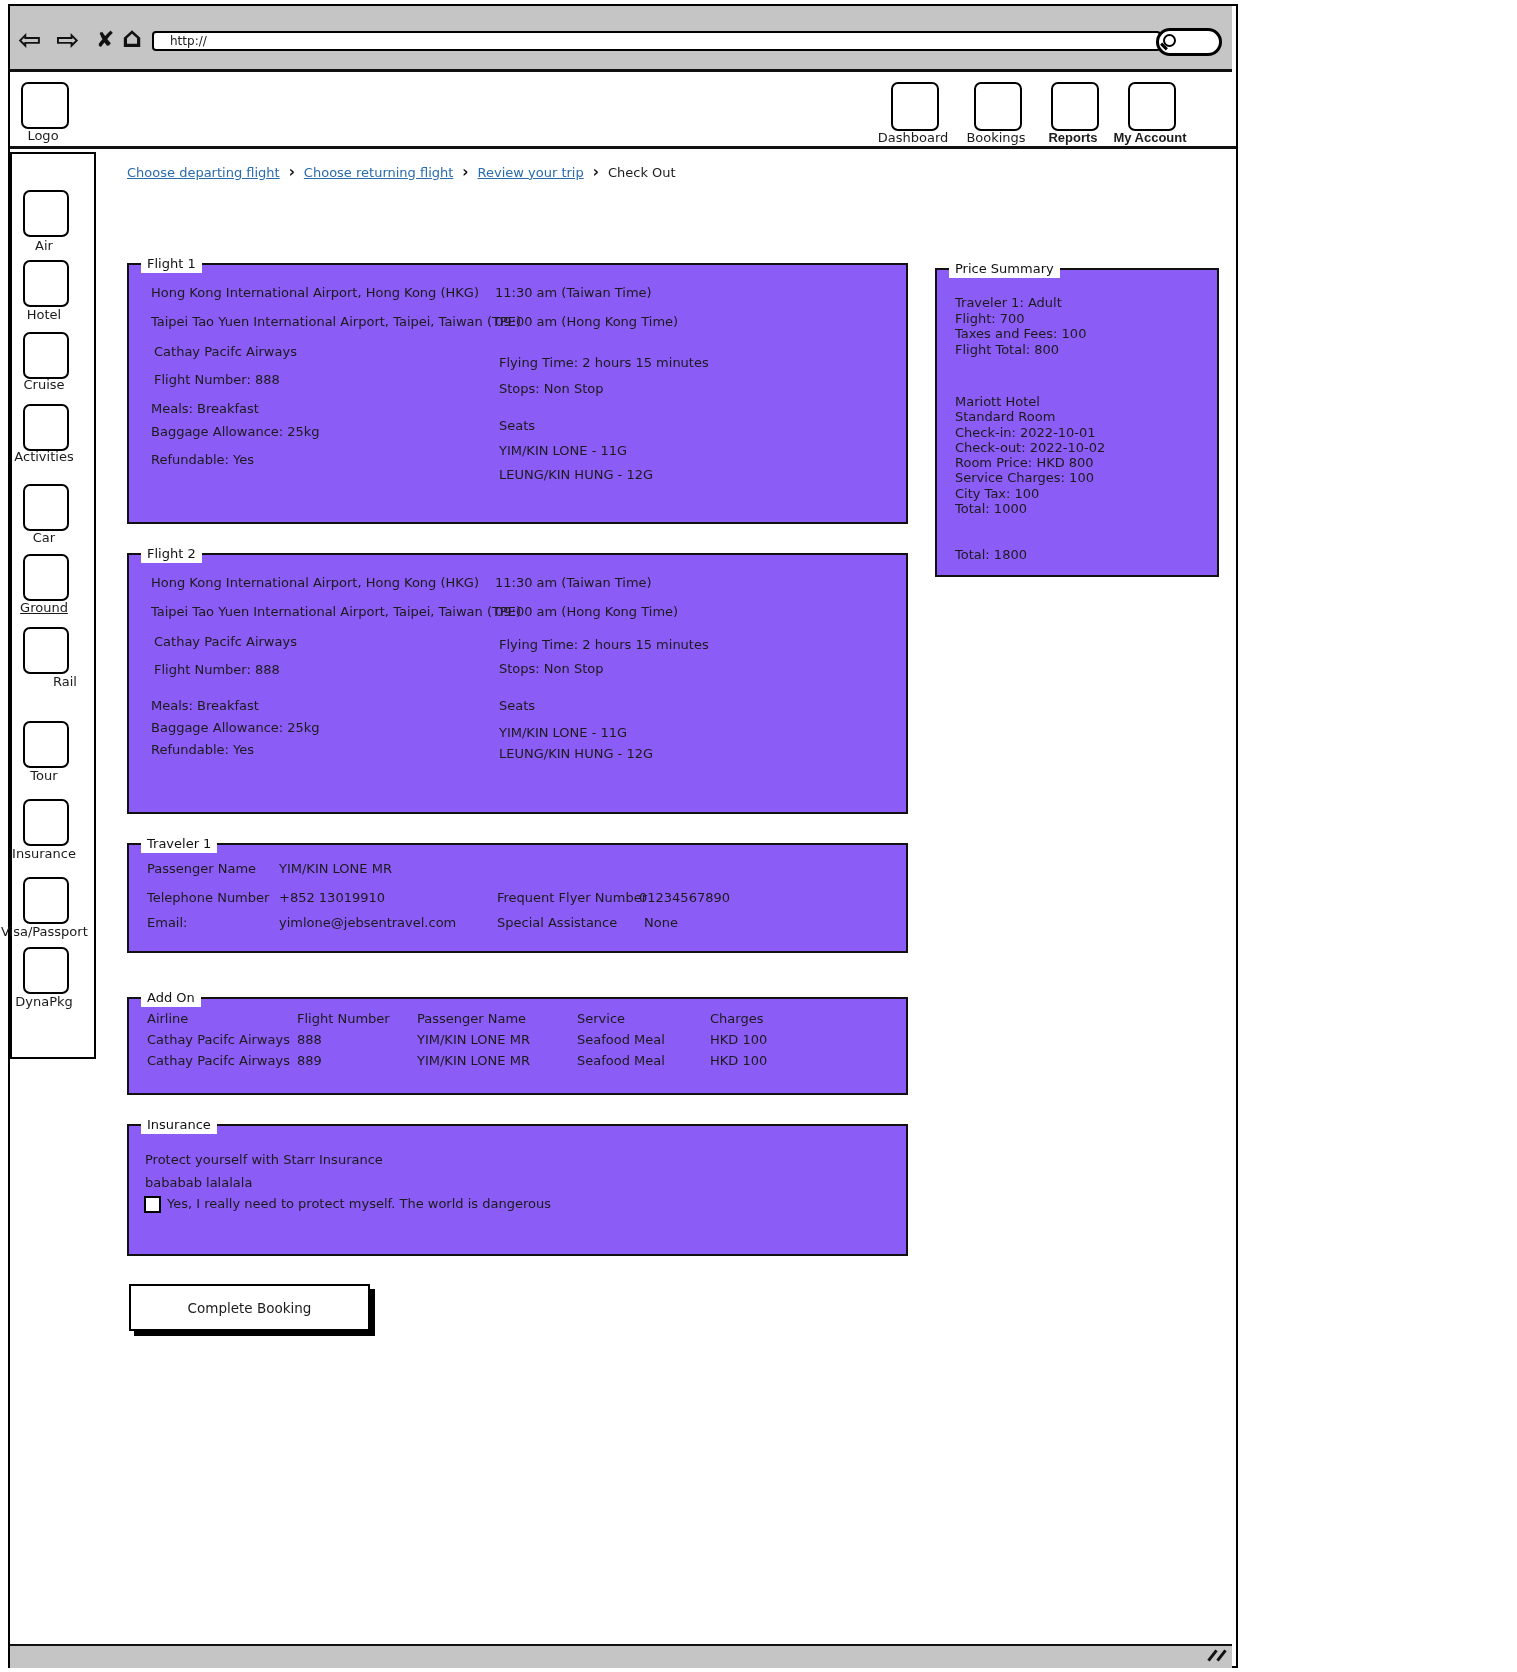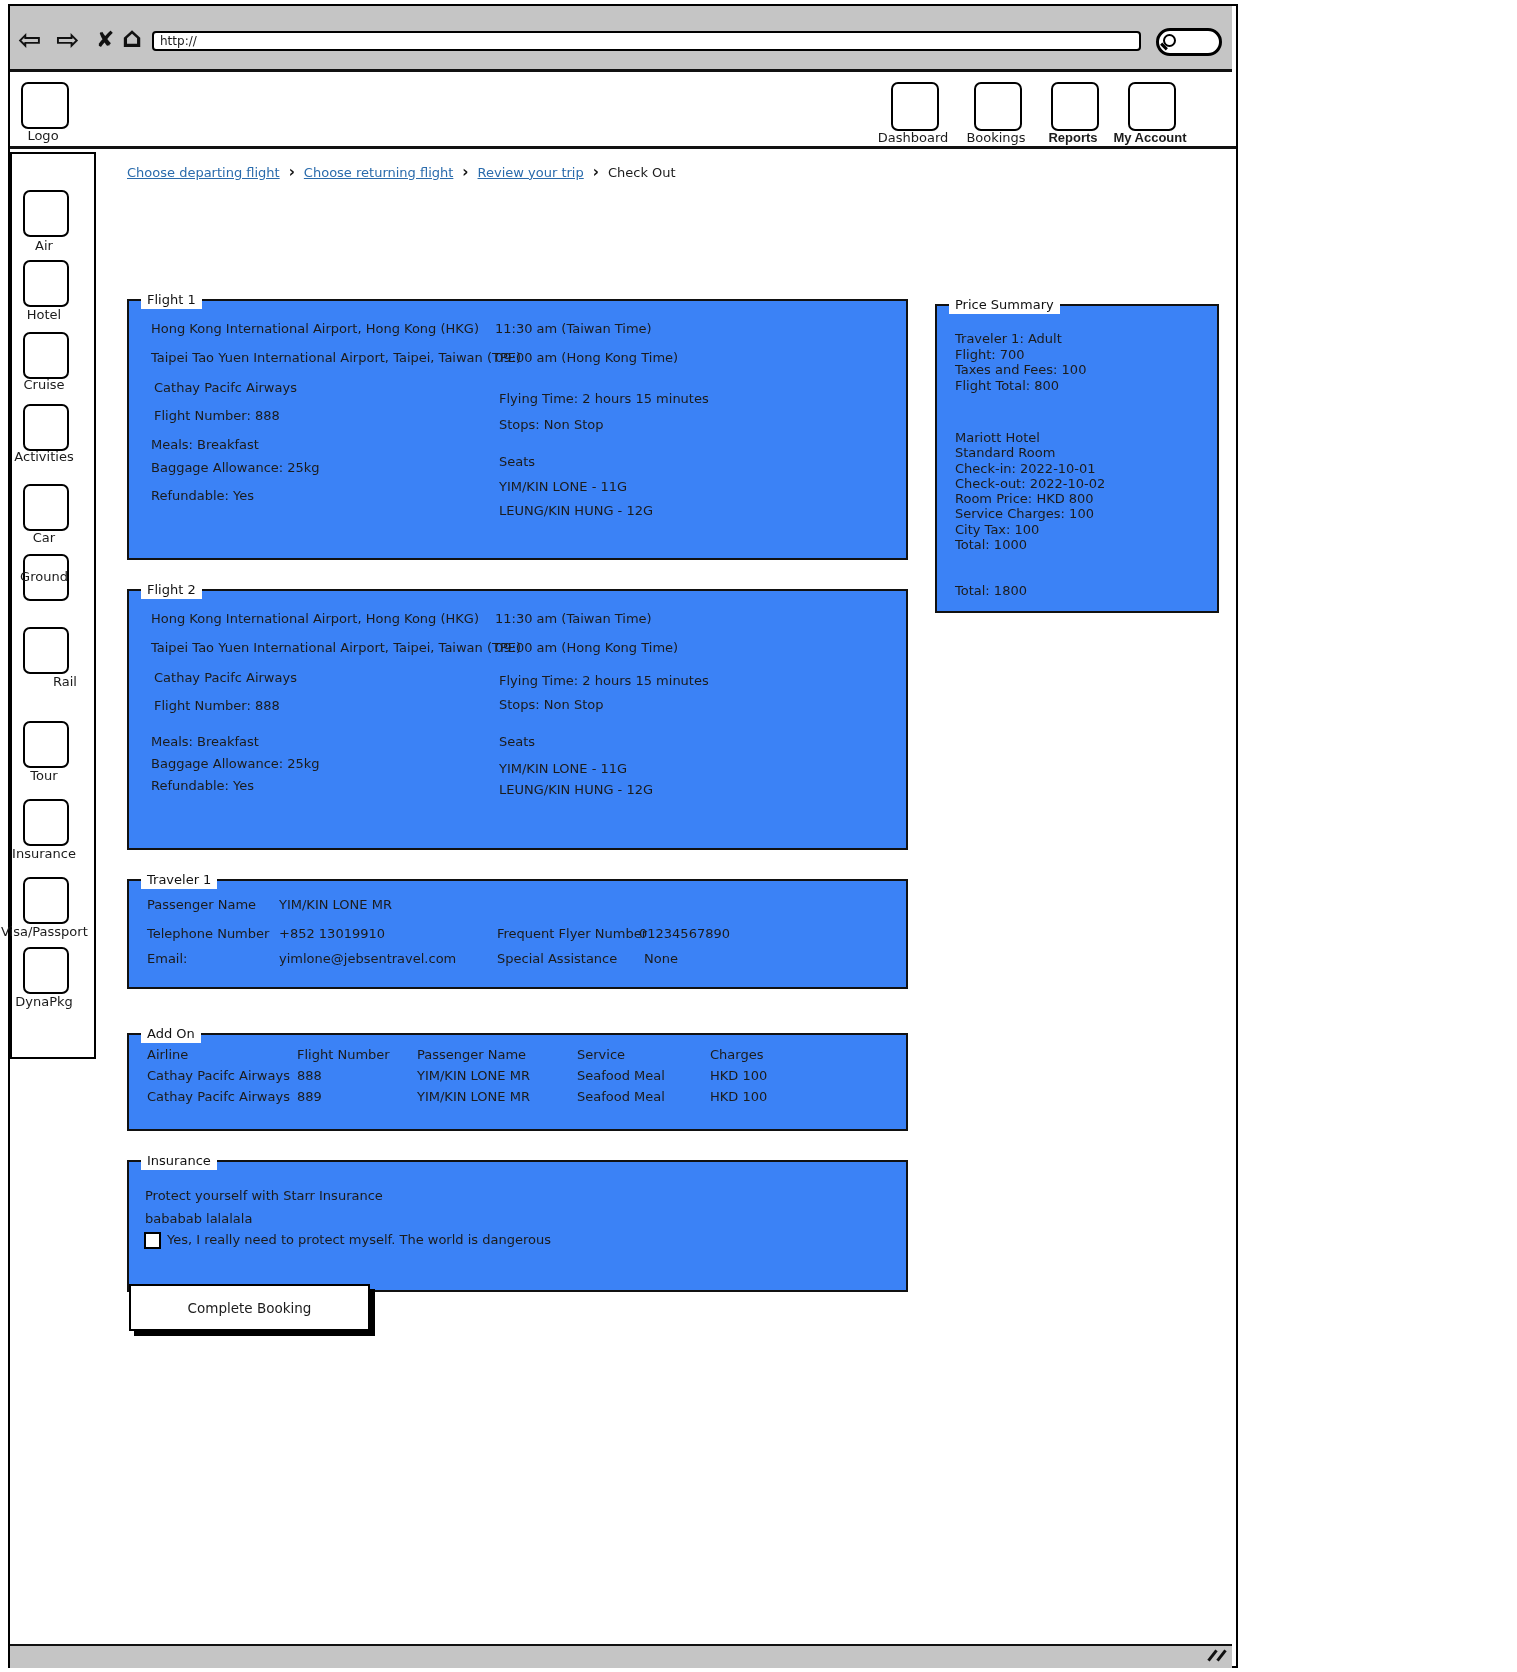--- a/index.html
+++ b/index.html
@@ -7,35 +7,35 @@
   #screen{position:relative;width:1517px;height:1672px;background:#fff;
           font-family:"DejaVu Sans",sans-serif;color:#1b1b1b;overflow:hidden;}
   .abs{position:absolute;}
   .t{position:absolute;white-space:nowrap;font-size:13px;color:#1b1b1b;line-height:16px;}
   .center{text-align:center;}
   .window-rect{left:8px;top:4px;width:1226px;height:1660px;border:2px solid #000;background:#fff;}
   .chrome-rect{left:10px;top:6px;width:1222px;height:63px;background:#c5c5c5;border-bottom:3px solid #111;}
   .chrome-title{left:10px;top:8px;width:1222px;text-align:center;font-size:14px;}
   .tool-ic{position:absolute;font-weight:bold;color:#111;cursor:default;}
   .url-input{position:absolute;left:152px;top:31px;width:973px;height:16px;border:2px solid #000;
-             border-radius:4px;padding:0 6px;font-family:"DejaVu Sans",sans-serif;font-size:12px;background:#fff;color:#1b1b1b;}
+             border-radius:4px;padding:0 16px;font-family:"DejaVu Sans",sans-serif;font-size:12px;background:#fff;color:#1b1b1b;}
   .search-pill{position:absolute;left:1156px;top:28px;width:60px;height:22px;background:#fff;
                border:3px solid #000;border-radius:14px;}
   .mag-circle{position:absolute;left:4px;top:3px;width:9px;height:9px;border:2.5px solid #000;border-radius:50%;}
   .mag-handle{position:absolute;left:1px;top:14px;width:8px;height:3px;background:#000;transform:rotate(45deg);}
   .hrule{left:10px;top:146px;width:1226px;height:3px;background:#111;}
   .ph-box{position:absolute;border:2.5px solid #000;border-radius:7px;background:#fff;}
   .nav-label{position:absolute;width:100px;text-align:center;font-size:13px;top:130px;}
   .nav-bold{font-family:"Liberation Sans",sans-serif;font-weight:bold;}
   .sidebar-rect{left:10px;top:152px;width:82px;height:903px;border:2.5px solid #000;background:#fff;}
   .sb-label{position:absolute;left:1px;width:86px;text-align:center;font-size:13px;white-space:nowrap;}
   .crumbs{position:absolute;left:127px;top:163px;display:flex;gap:9px;align-items:center;font-size:13px;}
   .crumb-link{color:#2a6bac;text-decoration:underline;cursor:pointer;}
   .crumb-sep{font-weight:bold;font-size:15px;color:#111;}
-  .fs{position:absolute;border:2.5px solid #111;background:#3b82f6;margin-top:36px;}
+  .fs{position:absolute;border:2.5px solid #111;background:#8b5cf6;}
   .fs-label{position:absolute;top:-10px;left:12px;background:#fff;padding:0 6px;font-size:13px;
             color:#111;white-space:nowrap;line-height:18px;}
   .chk{position:absolute;width:13px;height:13px;border:2px solid #000;background:#fff;cursor:pointer;}
   .cta{position:absolute;left:129px;top:1284px;width:237px;height:43px;border:2.5px solid #000;background:#fff;
        box-shadow:5px 5px 0 #000;display:flex;align-items:center;justify-content:center;
        font-size:13.5px;cursor:pointer;}
   .statusbar{left:10px;top:1644px;width:1222px;height:22px;background:#c5c5c5;border-top:2.5px solid #111;}
   .grip{position:absolute;width:3px;height:13px;background:#111;transform:rotate(38deg);}
 </style>
 </head>
@@ -86,21 +86,21 @@
   <div class="ph-box" style="left:23px;top:332px;width:42px;height:43px;"></div>
   <div class="sb-label" style="top:377px;">Cruise</div>
 
   <div class="ph-box" style="left:23px;top:404px;width:42px;height:43px;"></div>
   <div class="sb-label" style="top:449px;">Activities</div>
 
   <div class="ph-box" style="left:23px;top:484px;width:42px;height:43px;"></div>
   <div class="sb-label" style="top:530px;">Car</div>
 
   <div class="ph-box" style="left:23px;top:554px;width:42px;height:43px;"></div>
-  <div class="sb-label" style="top:569px;">Ground</div>
+  <div class="sb-label" style="top:600px;text-decoration:underline;">Ground</div>
 
   <div class="ph-box" style="left:23px;top:627px;width:42px;height:43px;"></div>
   <div class="sb-label" style="top:674px;margin-left:21px;">Rail</div>
 
   <div class="ph-box" style="left:23px;top:721px;width:42px;height:43px;"></div>
   <div class="sb-label" style="top:768px;">Tour</div>
 
   <div class="ph-box" style="left:23px;top:799px;width:42px;height:43px;"></div>
   <div class="sb-label" style="top:846px;">Insurance</div>
 

